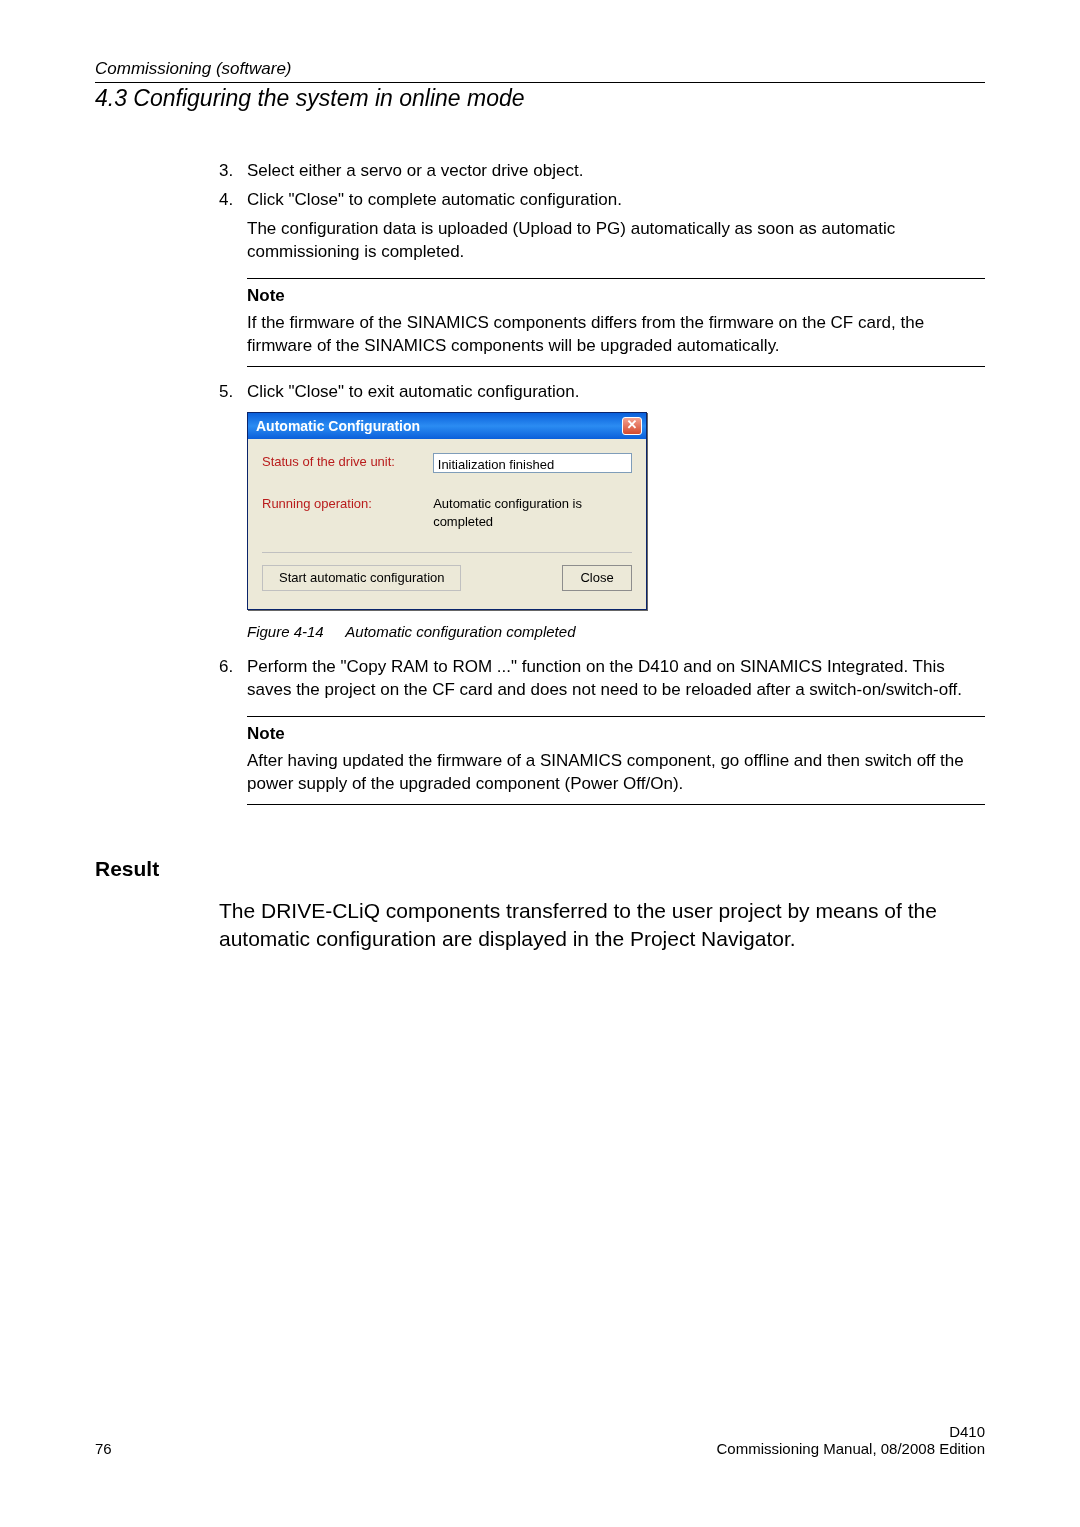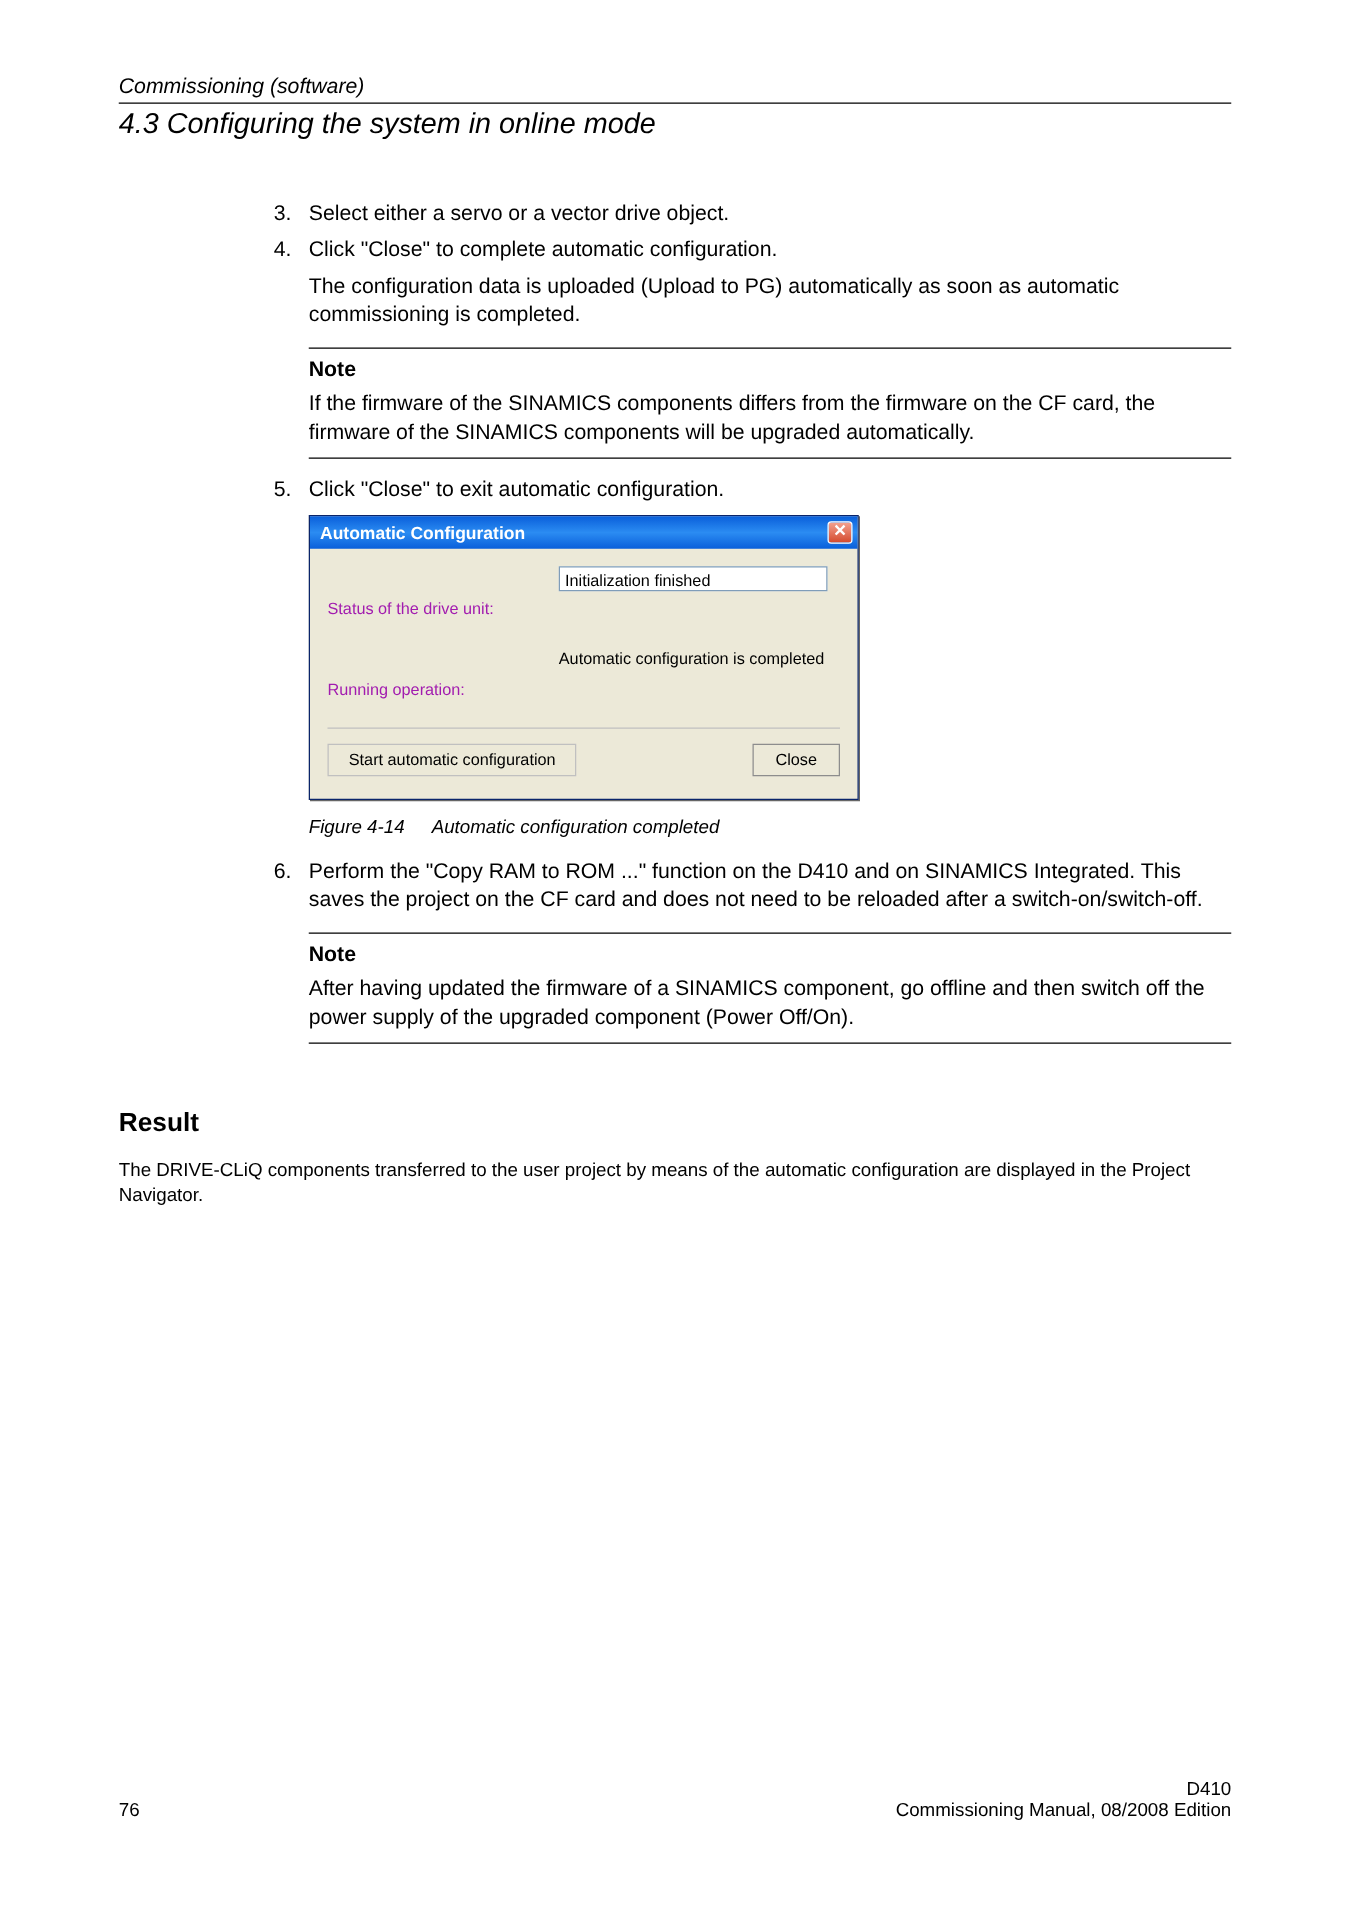--- a/index.html
+++ b/index.html
@@ -54,21 +54,21 @@
     border-top: 1px solid #000;
     border-bottom: 1px solid #000;
     padding: 6px 0 8px 0;
     margin-bottom: 14px;
   }
   .note-title { font-weight: bold; margin-bottom: 4px; }
 
   
   .dialog-wrap { margin-left: 28px; margin-top: 8px; }
   .dialog {
-    width: 440px;
+    width: 400px;
     border: 1px solid #0a246a;
     box-shadow: 1px 1px 0 0 #666;
     background: #ece9d8;
     font-size: 13px;
   }
   .dlg-titlebar {
     background: linear-gradient(to bottom, #0a5fda 0%, #2b8cf2 50%, #0a5fda 100%);
     color: #fff;
     font-weight: bold;
     padding: 4px 4px 4px 8px;
@@ -84,21 +84,21 @@
     border-radius: 3px;
     color:#fff;
     font-weight:bold;
     font-size: 13px;
     line-height: 14px;
     text-align:center;
     font-family: Arial;
   }
   .dlg-body { padding: 14px 14px 18px 14px; }
   .dlg-row { display: flex; align-items: flex-start; margin-bottom: 22px; }
-  .dlg-label { width: 185px; color: #a21caf; margin-top: 25px; }
+  .dlg-label { width: 185px; color: #b91c1c; }
   .dlg-val-box {
     border: 1px solid #7f9db9;
     background: #fff;
     padding: 2px 4px;
     width: 215px;
     height: 20px;
   }
   .dlg-val-text { width: 215px; }
   .dlg-btnrow {
     border-top: 1px solid #c0c0c0;
@@ -125,21 +125,22 @@
     font-style: italic;
   }
   .fig-caption .figno { display:inline-block; margin-right: 18px; }
 
   .result-heading {
     margin-top: 52px;
     font-weight: bold;
     font-size: 21px;
   }
   .result-text {
-    font-size: 15px;
+    margin-left: 124px;
+    font-size: 21px;
     margin-top: 16px;
     line-height: 1.35;
   }
 
   .footer {
     position: absolute;
     bottom: 70px;
     left: 95px;
     right: 95px;
     display: flex;

